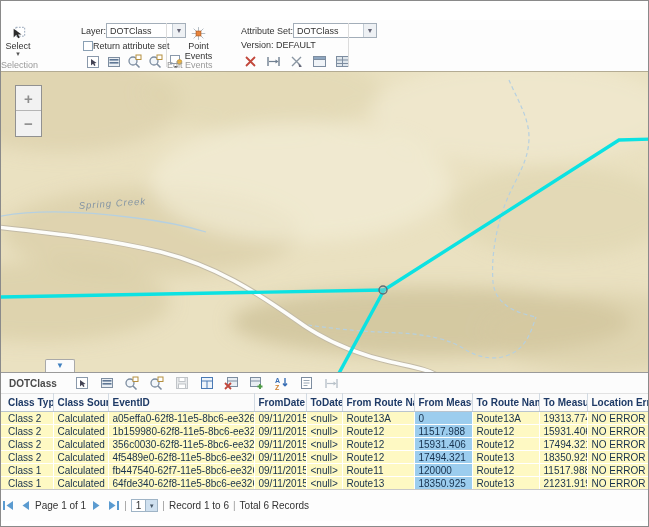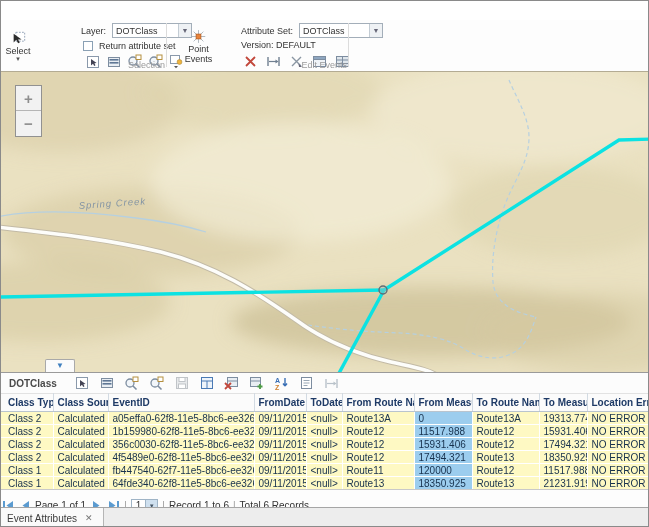--- a/index.html
+++ b/index.html
@@ -7,27 +7,27 @@
   #app{position:relative;width:649px;height:527px;background:#fff;border:1px solid #8a8a8a;
        font-family:"Liberation Sans","DejaVu Sans",sans-serif;font-size:10px;color:#333;overflow:hidden;}
 
   
   .tabs-row{position:absolute;left:0;top:0;width:100%;height:19px;background:#f0efed;display:flex;align-items:flex-end;padding-left:6px;}
   .rtab{padding:3px 15px 3px;color:#444;cursor:default;}
   .rtab.active{background:#fff;border:1px solid #b9b9b9;border-bottom:none;color:#222;}
 
   
   .ribbon{position:absolute;left:0;top:19px;width:100%;height:52px;background:#fdfdfd;border-bottom:1px solid #b3ab93;}
-  .tool-btn{position:absolute;display:flex;flex-direction:column;align-items:center;justify-content:center;
+  .tool-btn{position:absolute;display:flex;flex-direction:column;align-items:center;justify-content:flex-start;
             padding-top:3px;border:1px solid transparent;font-size:9px;color:#333;text-align:center;line-height:10px;}
   .tool-btn.active{background:#cbe4f7;border:1px solid #8fc0e8;}
   .caret{font-size:7px;color:#555;line-height:6px;}
-  .grp-label{position:absolute;bottom:1px;text-align:right;color:#9a9a9a;font-size:9px;}
+  .grp-label{position:absolute;bottom:1px;text-align:left;color:#9a9a9a;font-size:9px;}
   .grp-divider{position:absolute;top:3px;height:44px;width:1px;background:#dcdcdc;}
-  .ribbon-row{position:absolute;display:flex;align-items:center;gap:6px;font-size:9px;color:#333;}
+  .ribbon-row{position:absolute;display:flex;align-items:center;gap:0;font-size:9px;color:#333;}
   .combo{display:flex;align-items:center;border:1px solid #a3aeb9;background:#fff;height:15px;}
   .combo .val{flex:1;padding:0 3px;white-space:nowrap;overflow:hidden;}
   .combo .dd{width:13px;height:100%;background:#eef1f4;border-left:1px solid #c3ccd4;color:#667;font-size:7px;
              display:flex;align-items:center;justify-content:center;}
   .cb{width:10px;height:10px;border:1px solid #8aa0b4;background:#fff;display:inline-block;}
   .mini-icons{position:absolute;display:flex;gap:6px;align-items:center;}
   .mi{width:15px;height:15px;display:inline-flex;align-items:center;justify-content:center;}
 
   
   .map{position:absolute;left:0;top:71px;width:649px;height:300px;background:#eae1c1;overflow:hidden;}
@@ -470,20 +470,14 @@
     <span class="page-combo">
       <span class="val">1</span>
       <span class="dd">▼</span>
     </span>
     <span class="sep">|</span>
     <span>Record 1 to 6</span>
     <span class="sep">|</span>
     <span>Total 6 Records</span>
   </div>
 
-  <div class="footer">
-    <div class="ftab">
-      <span>Event Attributes</span>
-      <span class="x">✕</span>
-    </div>
-  </div>
 
 </div>
 
 </body></html>

